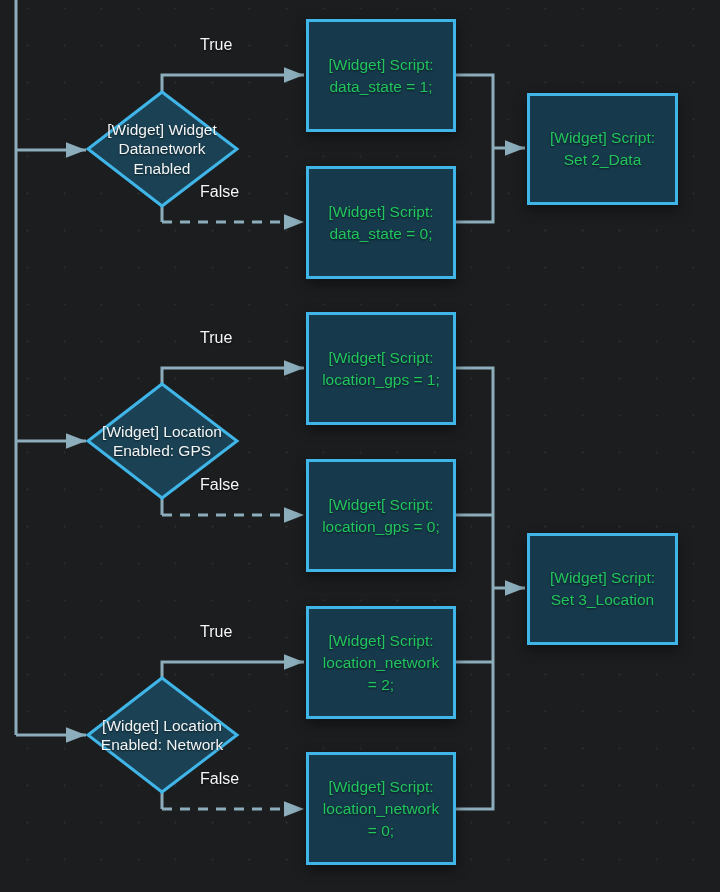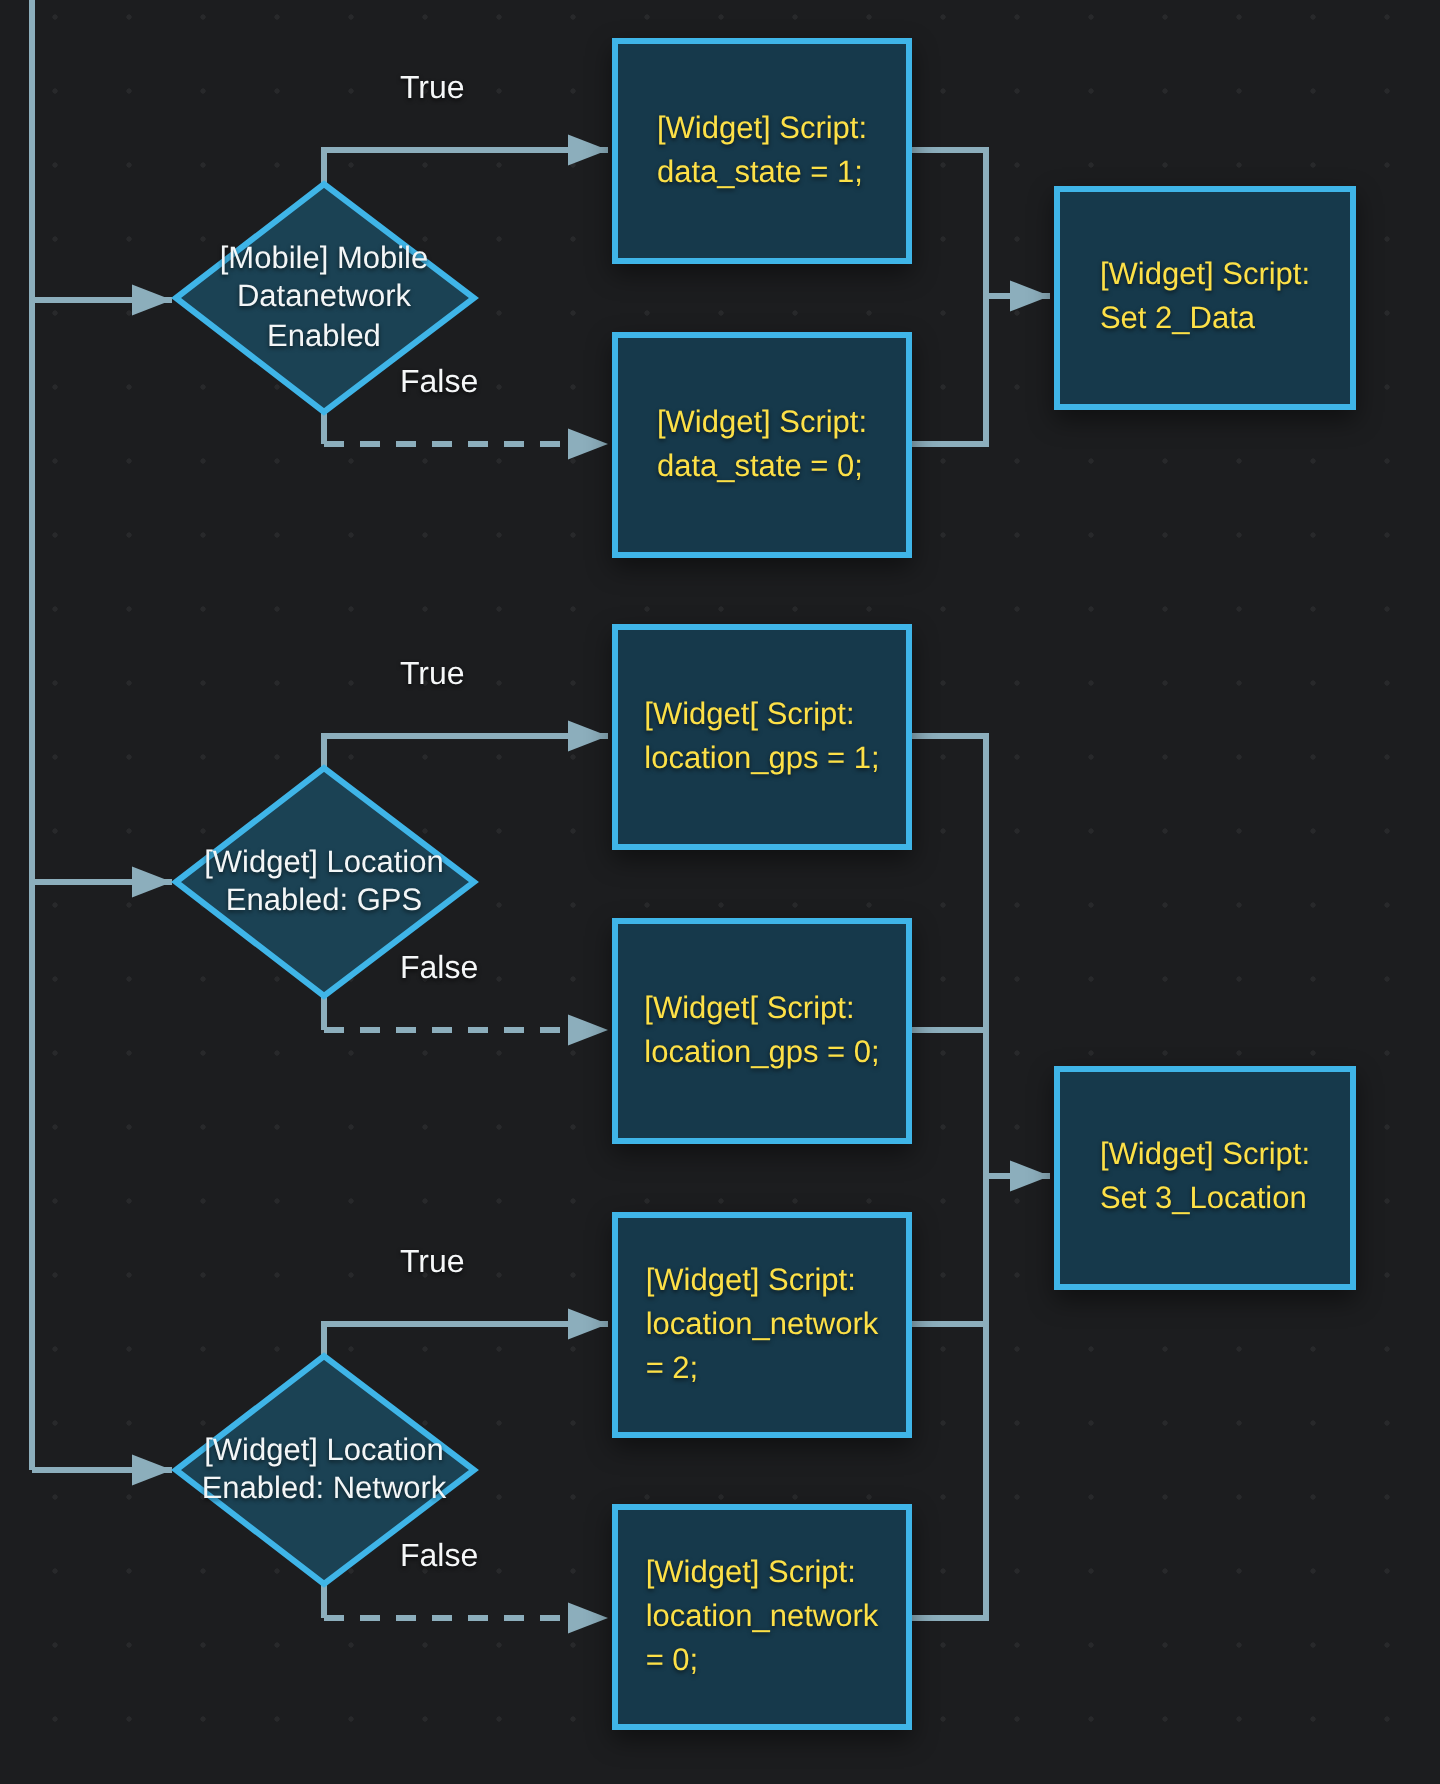--- a/index.html
+++ b/index.html
@@ -29,22 +29,22 @@
   .edge.dashed { stroke-dasharray: 10 8; }
   .diamond { fill: #1b4254; stroke: #3fb5e8; stroke-width: 3; }
   .node {
     position: absolute;
     box-sizing: border-box;
     background: #16394b;
     border: 3px solid #3fb5e8;
     display: flex;
     align-items: center;
     justify-content: center;
-    text-align: left;
-    color: #fde047;
+    text-align: center;
+    color: #22c55e;
     font-size: 15.5px;
     line-height: 1.42;
     white-space: pre-line;
     box-shadow: 0 5px 12px rgba(0,0,0,0.45);
     text-shadow: 0 1px 2px rgba(0,0,0,0.6);
   }
   .proc { left: 306px; width: 150px; height: 113px; }
   .outp { left: 527px; width: 151px; height: 112px; }
   .diamond-label {
     position: absolute;
@@ -107,21 +107,21 @@
     <path class="edge" d="M456,368 H493 V809 H456"></path>
     <path class="edge" d="M456,515 H493"></path>
     <path class="edge" d="M456,662 H493"></path>
     <path class="edge" d="M493,588 H525" marker-end="url(#arrow)"></path>
 
     <polygon class="diamond" points="88,149 162,92 237,149 162,206"></polygon>
     <polygon class="diamond" points="88,441 162,384 237,441 162,498"></polygon>
     <polygon class="diamond" points="88,735 162,678 237,735 162,792"></polygon>
   </svg>
 
-  <div class="diamond-label" style="top:110px;">[Mobile] Mobile
+  <div class="diamond-label" style="top:110px;">[Widget] Widget
 Datanetwork
 Enabled</div>
   <div class="diamond-label" style="top:402px;">[Widget] Location
 Enabled: GPS</div>
   <div class="diamond-label" style="top:696px;">[Widget] Location
 Enabled: Network</div>
 
   <div class="branch-label" style="top:36px;">True</div>
   <div class="branch-label" style="top:183px;">False</div>
   <div class="branch-label" style="top:329px;">True</div>

